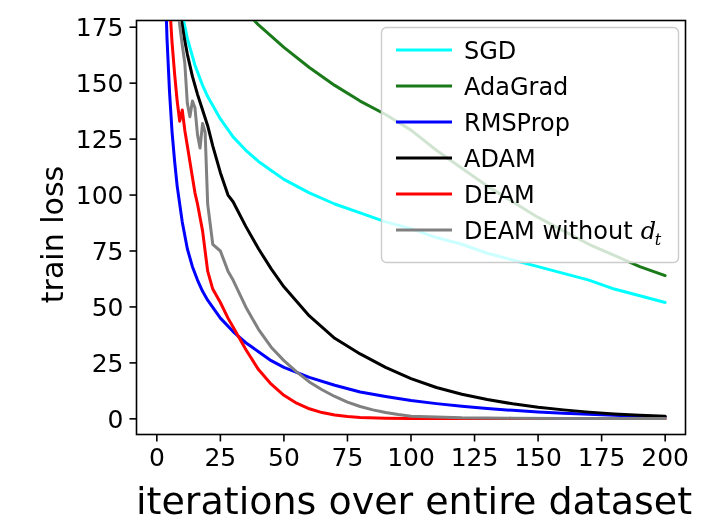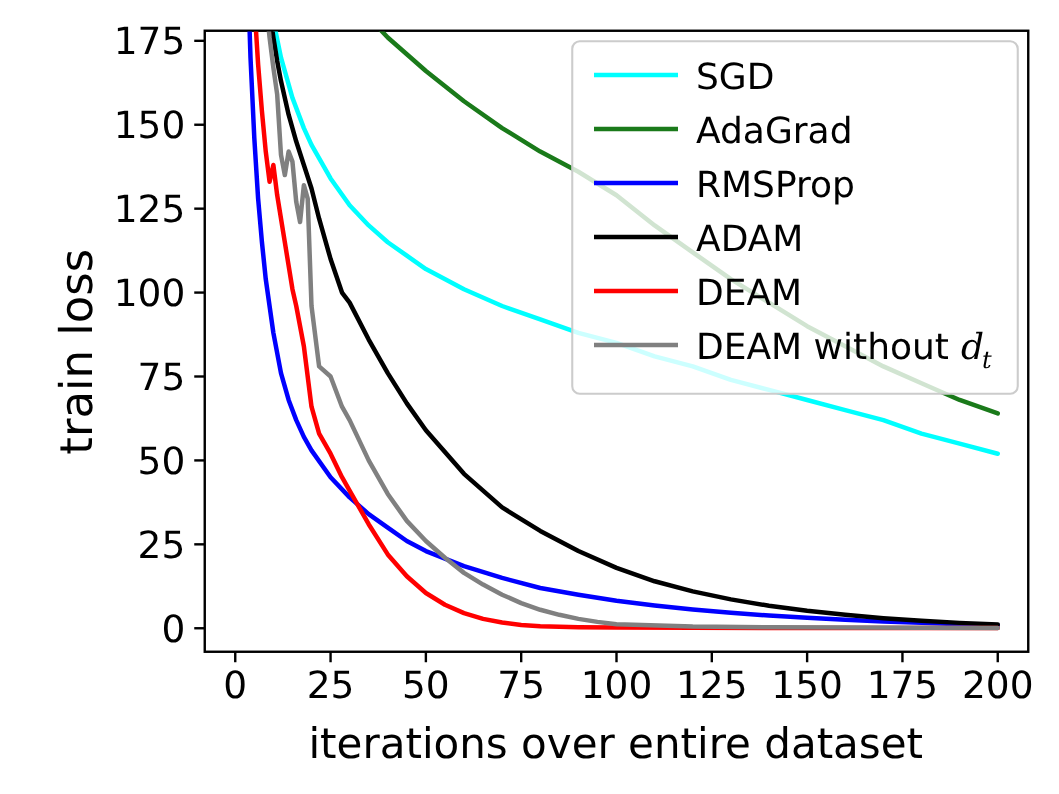--- a/index.html
+++ b/index.html
@@ -36,21 +36,21 @@
     color: #000000;
     white-space: nowrap;
     font-family: "DejaVu Sans", sans-serif;
   }
   .xlabel {
     position: absolute;
     left: 136px;
     top: 479px;
     width: 549px;
     text-align: center;
-    font-size: 28px;
+    font-size: 38px;
     color: #000000;
     white-space: nowrap;
     font-family: "DejaVu Sans", sans-serif;
   }
   .tick-text {
     font-size: 25px;
     fill: #000000;
     font-family: "DejaVu Sans", sans-serif;
   }
   .legend-text {

